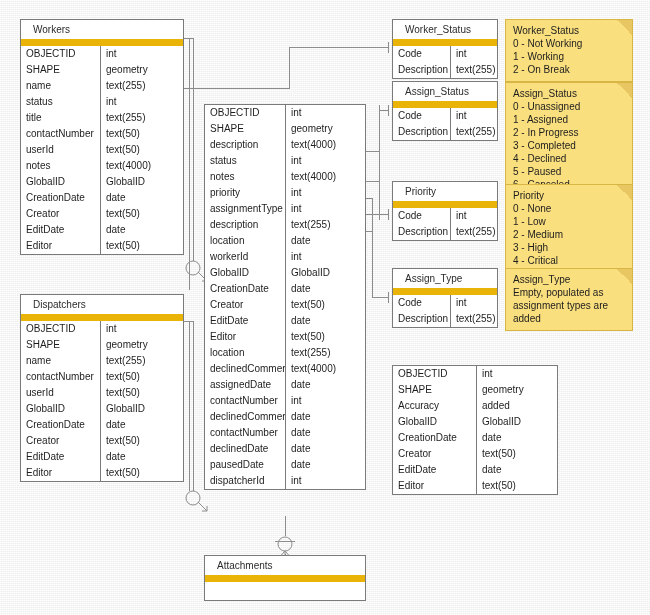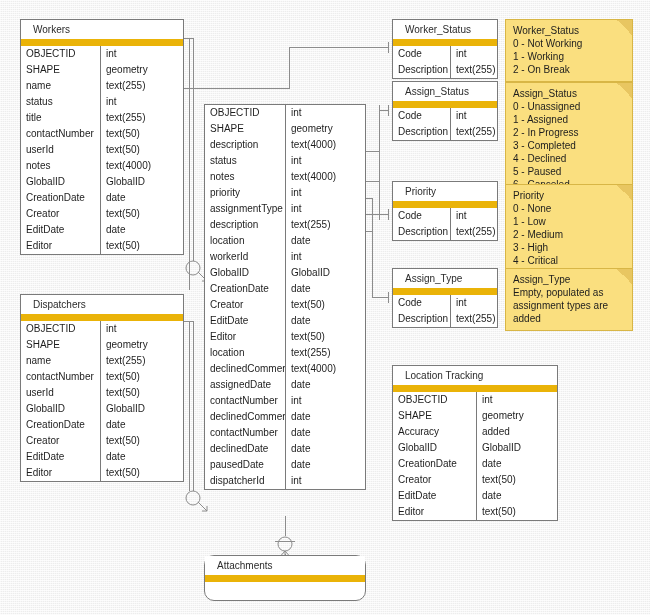--- a/index.html
+++ b/index.html
@@ -374,21 +374,20 @@
           <div class="fname" style="width: 58px;">Code</div>
           <div class="ftype">int</div>
         </div>
         <div class="row">
           <div class="fname" style="width: 58px;">Description</div>
           <div class="ftype">text(255)</div>
         </div>
       </div>
     </div>
     <div class="entity" style="left: 392px; top: 365px; width: 166px;">
-      <div class="ent-title">Location Tracking</div>
       <div class="ent-body">
         <div class="row">
           <div class="fname" style="width: 84px;">OBJECTID</div>
           <div class="ftype">int</div>
         </div>
         <div class="row">
           <div class="fname" style="width: 84px;">SHAPE</div>
           <div class="ftype">geometry</div>
         </div>
         <div class="row">
@@ -410,21 +409,21 @@
         <div class="row">
           <div class="fname" style="width: 84px;">EditDate</div>
           <div class="ftype">date</div>
         </div>
         <div class="row">
           <div class="fname" style="width: 84px;">Editor</div>
           <div class="ftype">text(50)</div>
         </div>
       </div>
     </div>
-    <div class="entity" style="left: 204px; top: 555px; width: 162px; border-radius: 10px;">
+    <div class="entity" style="left: 204px; top: 555px; width: 162px;">
       <div class="ent-title">Attachments</div>
       <div class="ent-body">
         <div class="empty-body"></div>
       </div>
     </div>
     <div class="note" style="left: 505px; top: 19px; width: 128px; min-height: 55px;"><span class="fold"></span><span>Worker_Status
 0 - Not Working
 1 - Working
 2 - On Break</span></div>
     <div class="note" style="left: 505px; top: 82px; width: 128px; min-height: 94px;"><span class="fold"></span><span>Assign_Status

